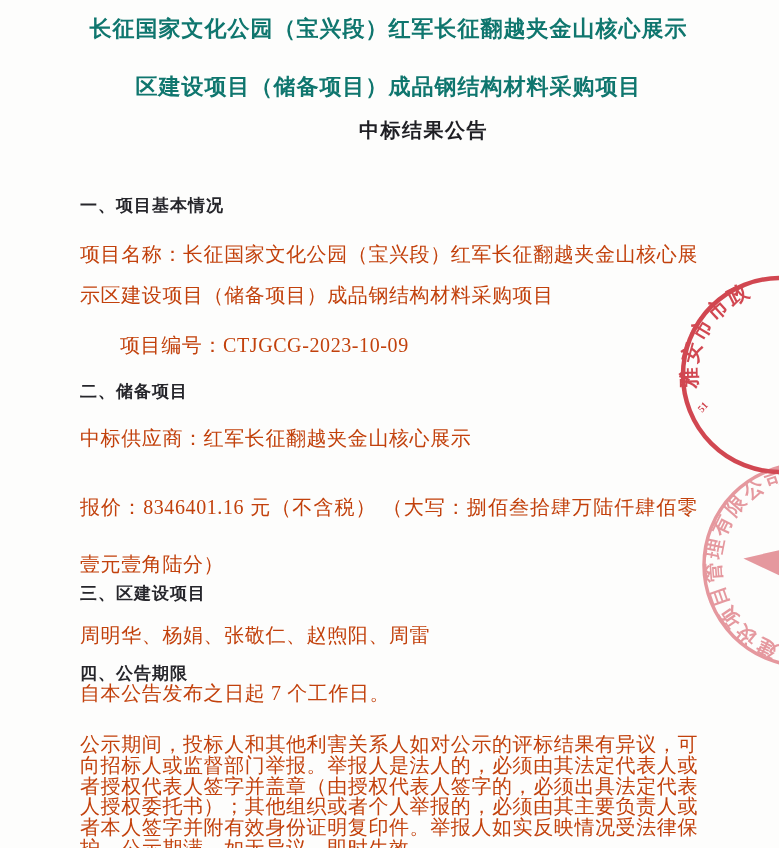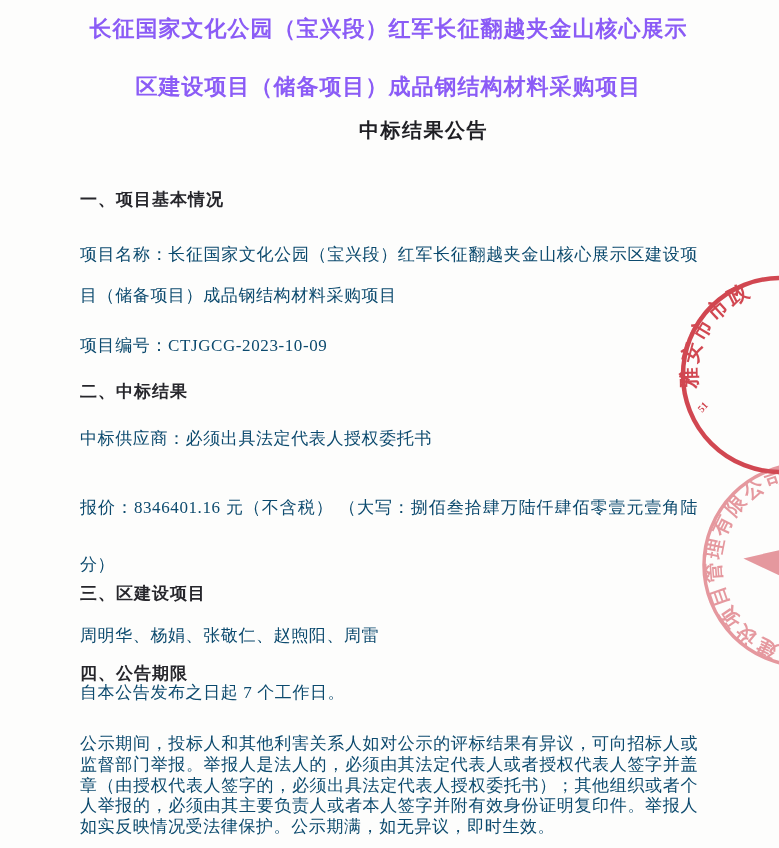--- a/index.html
+++ b/index.html
@@ -10,63 +10,63 @@
     overflow: hidden;
     font-family: "Liberation Serif", "DejaVu Serif", serif;
     color: #26262a;
   }
   .abs { position: absolute; }
   .doc-title-line {
     width: 777px; left: 0;
     text-align: center;
     font-size: 22px; font-weight: 700;
     letter-spacing: 1px;
-    color: #8b5cf6;
+    color: #0f766e;
   }
   .announce-title {
     width: 779px; left: 0;
     text-align: center;
     font-size: 20px; font-weight: 700;
     letter-spacing: 1.5px;
     color: #1f1f24;
     margin-left: 34px;
   }
   .body-block {
     left: 80px; width: 618px;
-    font-size: 17px;
+    font-size: 20px;
     letter-spacing: 0.6px;
     line-height: 41px;
     text-align: justify;
     text-align-last: left;
-    color: #0c4a6e;
+    color: #c2410c;
   }
   .heading {
     left: 80px; width: 618px;
     font-size: 17px; font-weight: 700;
     letter-spacing: 1px;
     color: #26262b;
   }
   .tight { line-height: 20.8px; }
   .price-block { line-height: 57px; }
   .seal { pointer-events: none; }
   .seal text { font-family: "Liberation Serif", "DejaVu Serif", serif; font-weight: 700; }
 </style>
 </head>
 <body>
 
 <div class="abs doc-title-line" style="top:14px;">长征国家文化公园（宝兴段）红军长征翻越夹金山核心展示</div>
 <div class="abs doc-title-line" style="top:60px;margin-top:12px;">区建设项目（储备项目）成品钢结构材料采购项目</div>
 <div class="abs announce-title" style="top:117px;">中标结果公告</div>
 
-<div class="abs heading" style="top:188px;">一、项目基本情况</div>
+<div class="abs heading" style="top:194px;">一、项目基本情况</div>
 <div class="abs body-block" style="top:234px;">项目名称：长征国家文化公园（宝兴段）红军长征翻越夹金山核心展示区建设项目（储备项目）成品钢结构材料采购项目</div>
-<div class="abs body-block" style="top:325px;">项目编号：CTJGCG-2023-10-09</div>
+<div class="abs body-block" style="top:325px;margin-left:40px;">项目编号：CTJGCG-2023-10-09</div>
 
-<div class="abs heading" style="top:380px;">二、中标结果</div>
-<div class="abs body-block" style="top:418px;">中标供应商：必须出具法定代表人授权委托书</div>
+<div class="abs heading" style="top:380px;">二、储备项目</div>
+<div class="abs body-block" style="top:418px;">中标供应商：红军长征翻越夹金山核心展示</div>
 <div class="abs body-block price-block" style="top:479px;">报价：8346401.16 元（不含税） （大写：捌佰叁拾肆万陆仟肆佰零壹元壹角陆分）</div>
 
 <div class="abs heading" style="top:582px;">三、区建设项目</div>
 <div class="abs body-block" style="top:615px;">周明华、杨娟、张敬仁、赵煦阳、周雷</div>
 
 <div class="abs heading" style="top:662px;">四、公告期限</div>
 <div class="abs body-block tight" style="top:683px;">自本公告发布之日起 7 个工作日。</div>
 <div class="abs body-block tight" style="top:734px;">公示期间，投标人和其他利害关系人如对公示的评标结果有异议，可向招标人或监督部门举报。举报人是法人的，必须由其法定代表人或者授权代表人签字并盖章（由授权代表人签字的，必须出具法定代表人授权委托书）；其他组织或者个人举报的，必须由其主要负责人或者本人签字并附有效身份证明复印件。举报人如实反映情况受法律保护。公示期满，如无异议，即时生效。</div>
 
 <svg class="abs seal" style="left:650px; top:245px;" width="260" height="260" viewBox="0 0 260 260" opacity="0.88">

